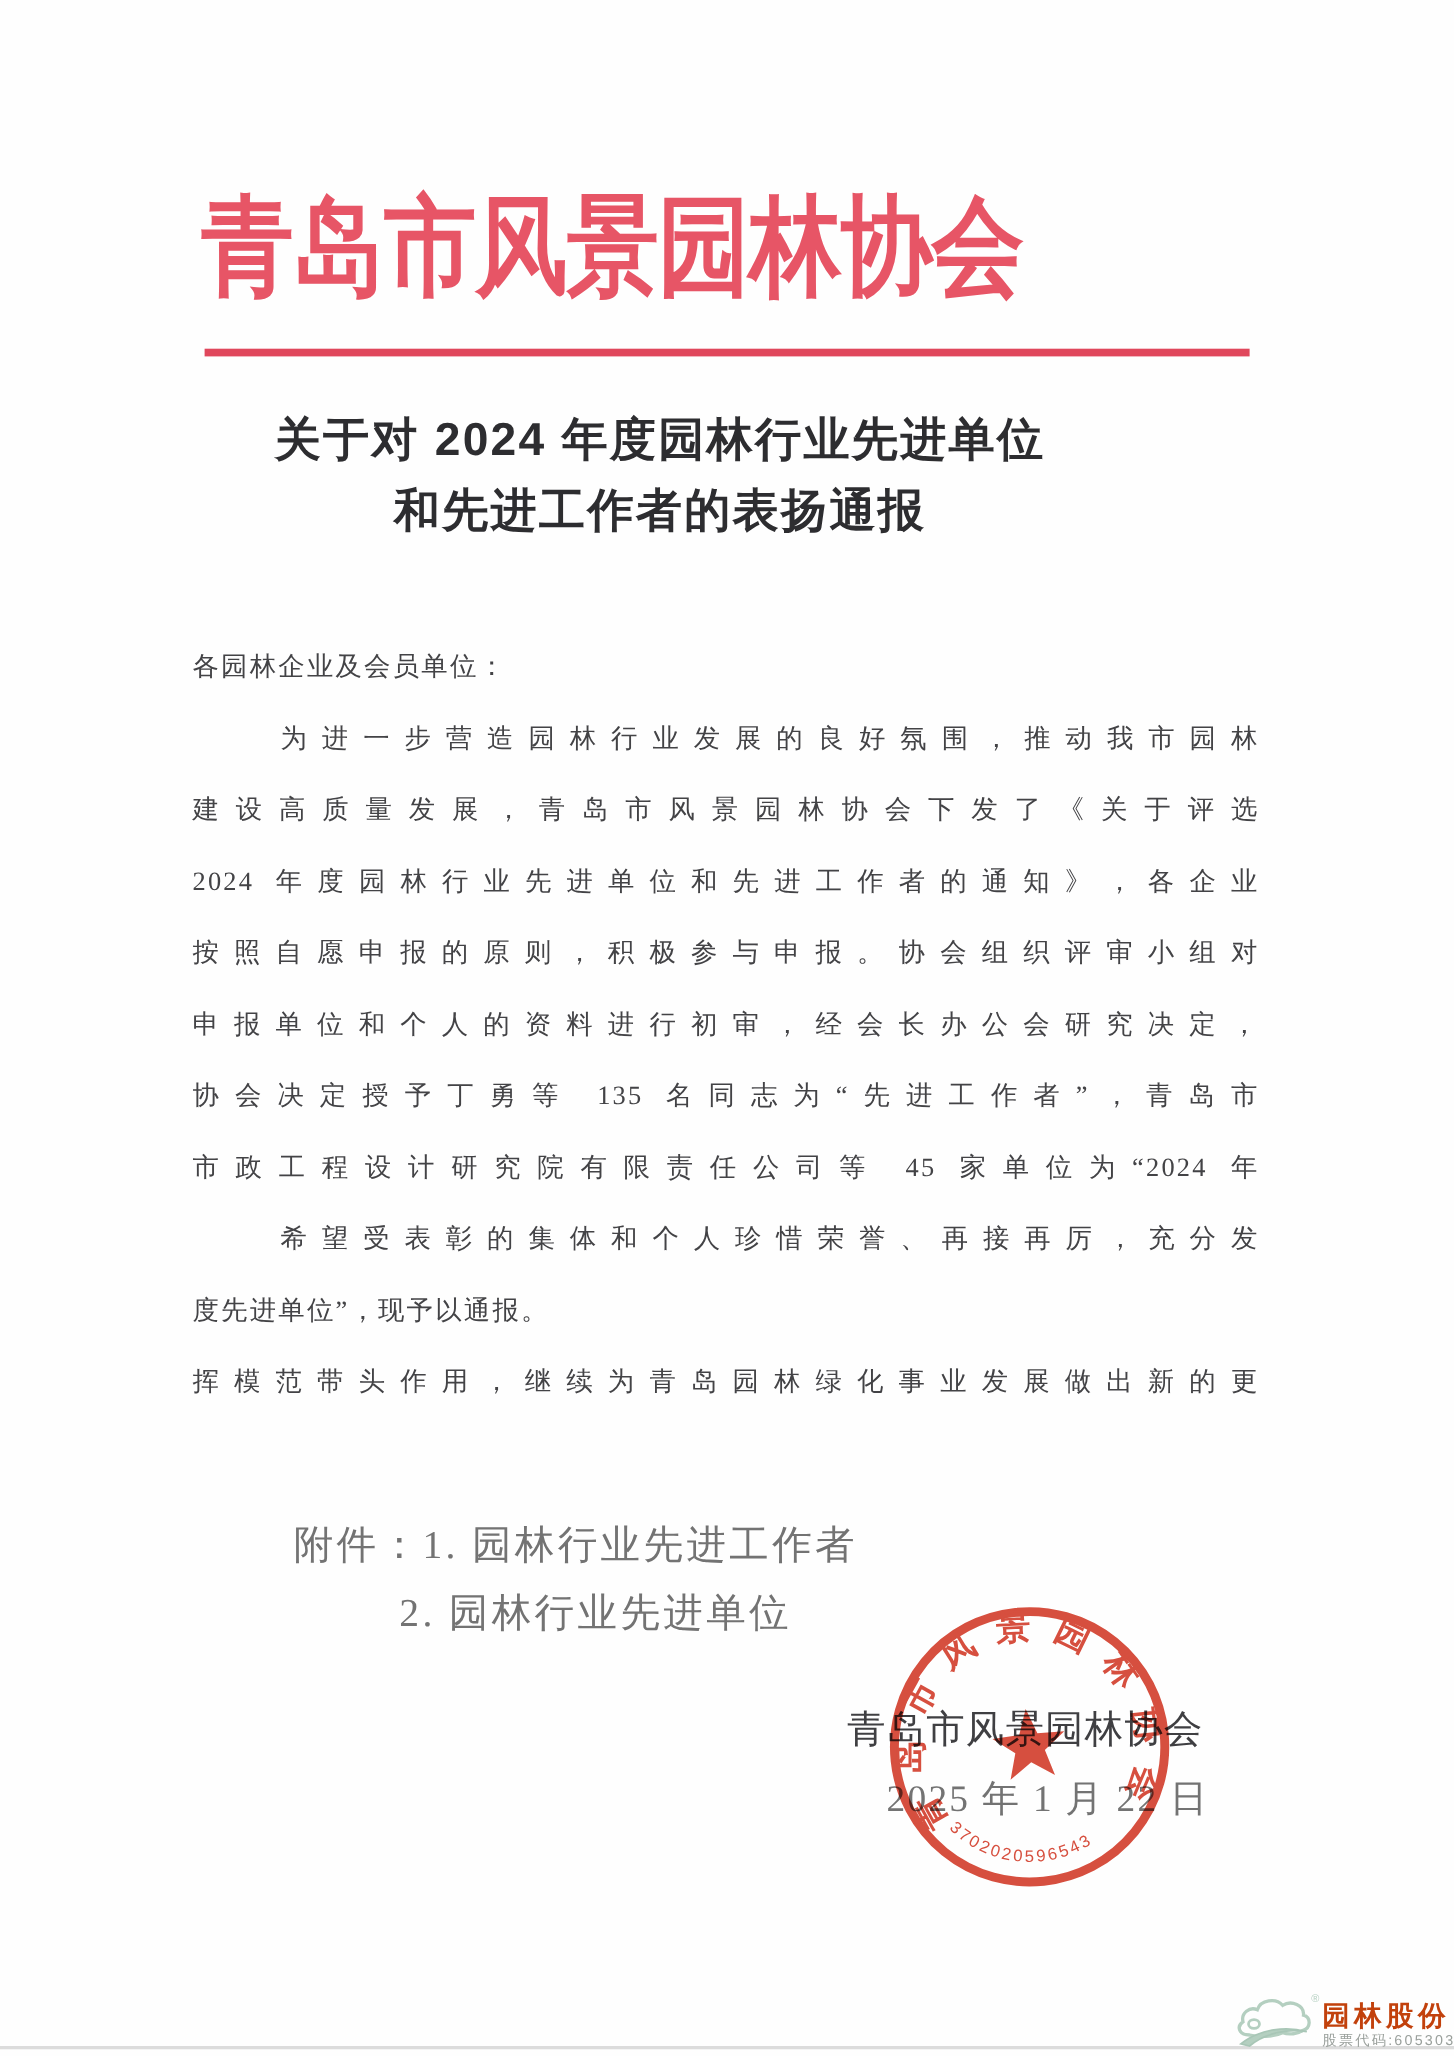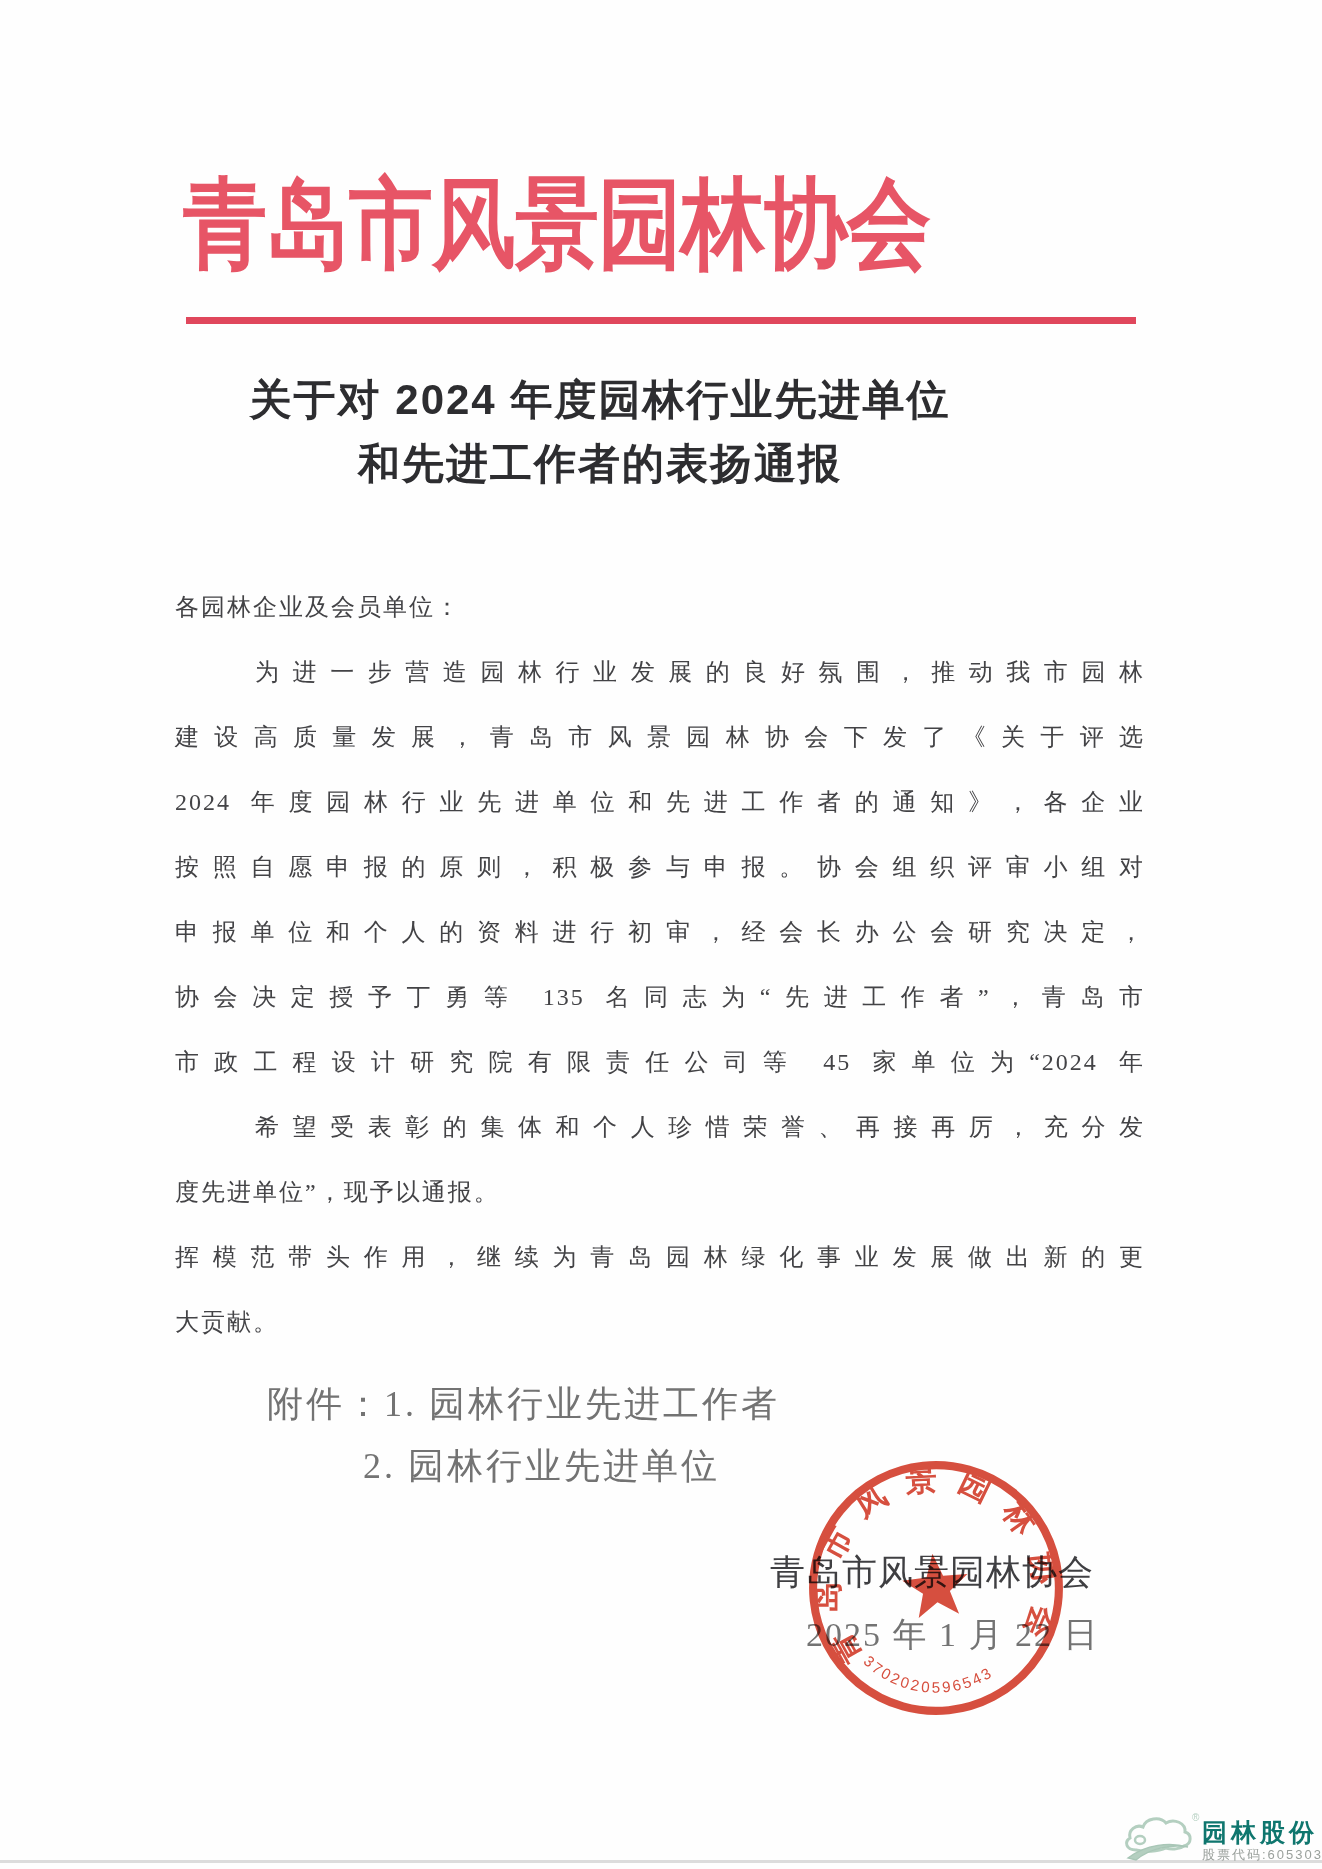--- a/index.html
+++ b/index.html
@@ -97,21 +97,21 @@
   }
   .logo-icon{position:absolute;left:0;top:2px;width:74px;height:48px;}
   .logo-reg{
     position:absolute;left:70px;top:0px;
     font-size:10px;color:#b4cfc0;font-family:"Liberation Sans",sans-serif;
   }
   .logo-company{
     position:absolute;left:80px;top:4px;
     font-family:"Liberation Sans", sans-serif;
     font-weight:bold;
-    font-size:25px;letter-spacing:4px;color:#0f766e;white-space:nowrap;
+    font-size:25px;letter-spacing:4px;color:#c2410c;white-space:nowrap;
   }
   .logo-stock{
     position:absolute;left:80px;top:34px;
     font-family:"Liberation Sans", sans-serif;
     font-size:13px;letter-spacing:2px;color:#9aa09c;white-space:nowrap;
   }
 </style>
 </head>
 <body>
 
@@ -130,21 +130,20 @@
     <div class="bline indent">为进一步营造园林行业发展的良好氛围，推动我市园林</div>
     <div class="bline">建设高质量发展，青岛市风景园林协会下发了《关于评选</div>
     <div class="bline">2024 年度园林行业先进单位和先进工作者的通知》，各企业</div>
     <div class="bline">按照自愿申报的原则，积极参与申报。协会组织评审小组对</div>
     <div class="bline">申报单位和个人的资料进行初审，经会长办公会研究决定，</div>
     <div class="bline">协会决定授予丁勇等 135 名同志为“先进工作者”，青岛市</div>
     <div class="bline">市政工程设计研究院有限责任公司等 45 家单位为“2024 年</div>
     <div class="bline indent">希望受表彰的集体和个人珍惜荣誉、再接再厉，充分发</div>
     <div class="bline lastline">度先进单位”，现予以通报。</div>
     <div class="bline">挥模范带头作用，继续为青岛园林绿化事业发展做出新的更</div>
-    <div class="bline lastline">大贡献。</div>
   </div>
 
   <div class="attachments">
     <div class="att-1">附件：1. 园林行业先进工作者</div>
     <div class="att-2">2. 园林行业先进单位</div>
   </div>
 
   <div class="sign-org">青岛市风景园林协会</div>
   <div class="sign-date">2025 年 1 月 22 日</div>
 

